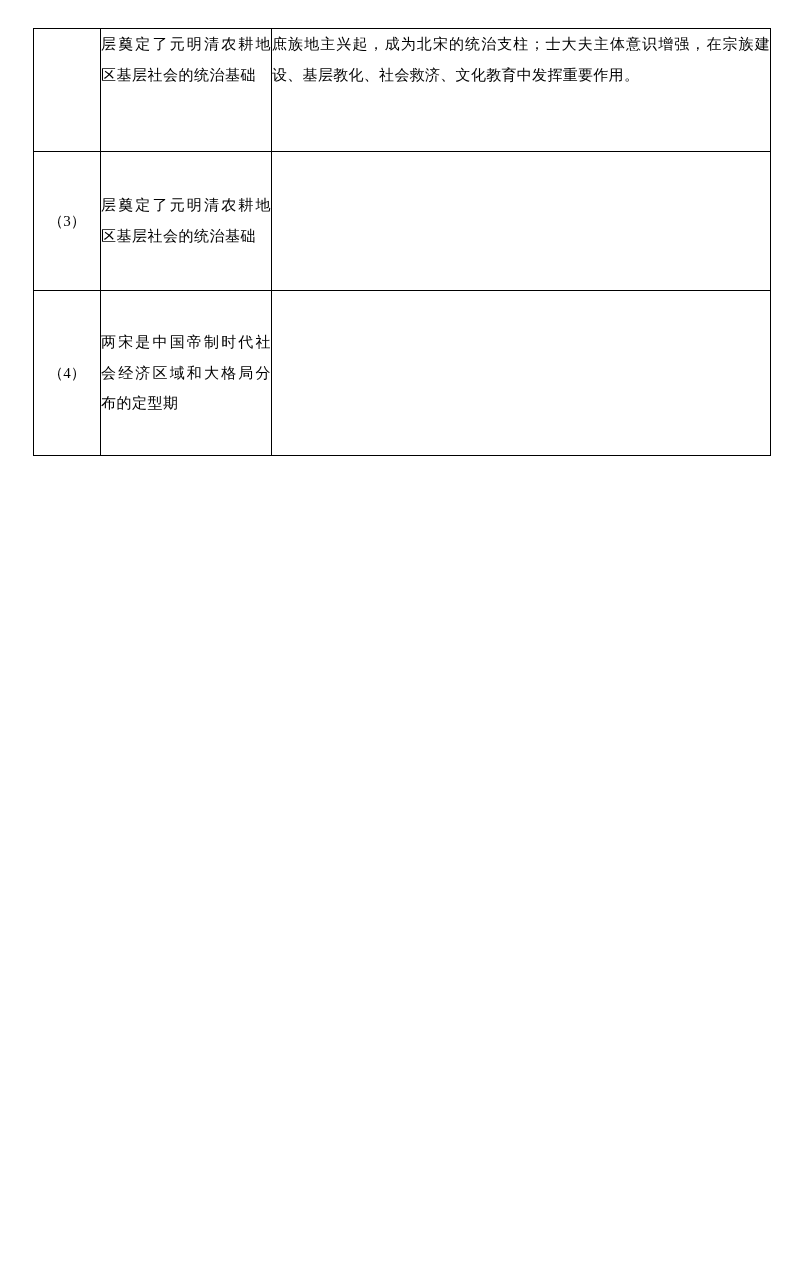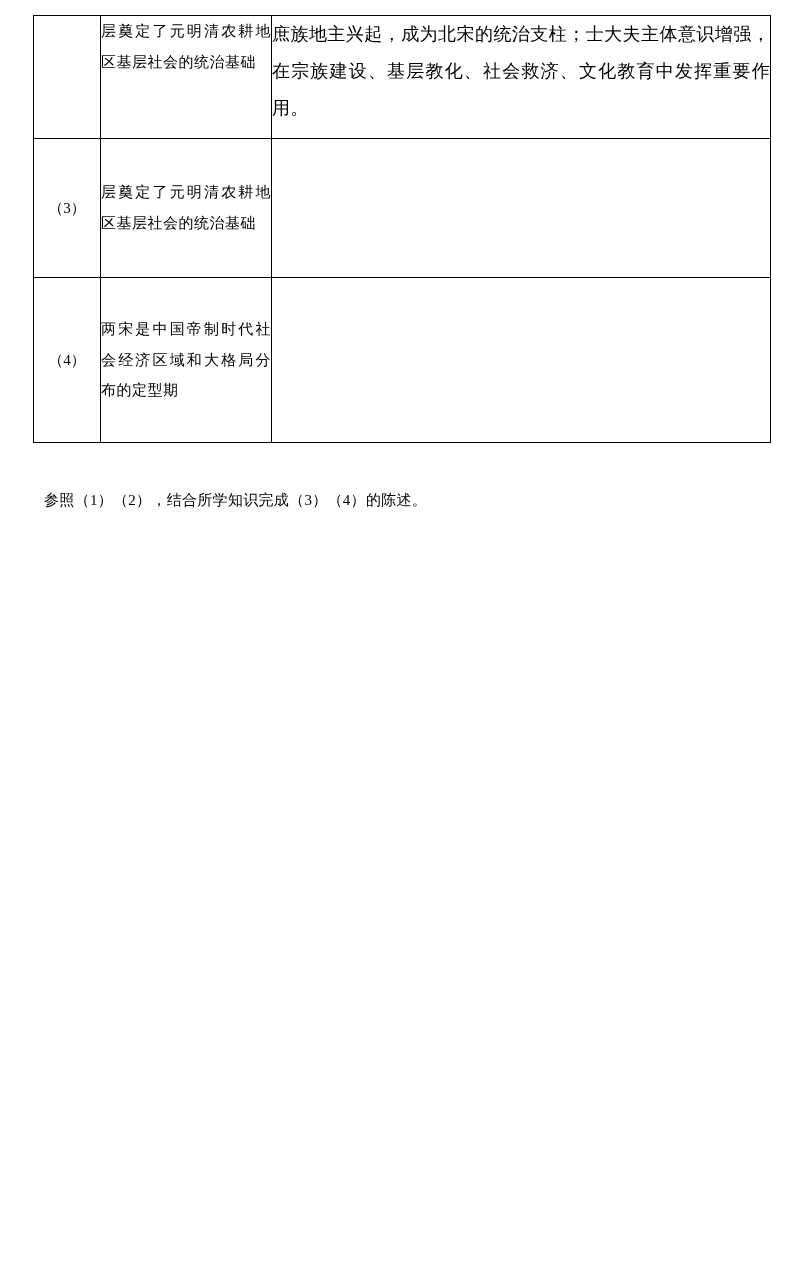--- a/index.html
+++ b/index.html
@@ -18,21 +18,21 @@
   .page {
     position: absolute;
     left: 0;
     top: 0;
     width: 800px;
     height: 1269px;
   }
   .doc-table {
     position: absolute;
     left: 33px;
-    top: 15px;
+    top: 28px;
     width: 734px;
     border-collapse: collapse;
     table-layout: fixed;
   }
   .doc-table td {
     border: 1px solid #000000;
     vertical-align: middle;
     padding: 0;
   }
   .col-index { width: 66px; }
@@ -47,21 +47,21 @@
   }
   .cell-mid {
     padding: 10px 8px 10px 10px;
     font-size: 15px;
     line-height: 2.05;
     text-align: justify;
     letter-spacing: 0.5px;
   }
   .cell-wide {
     padding: 10px 10px 10px 10px;
-    font-size: 18px;
+    font-size: 15px;
     line-height: 2.05;
     text-align: justify;
     letter-spacing: 0.3px;
     vertical-align: top;
     font-family: Liberation Serif, serif;
   }
   .row-1 .cell-mid,
   .row-1 .cell-wide { vertical-align: top; }
 
   .row-1 td { height: 122px; }
@@ -95,15 +95,14 @@
         <td class="col-wide cell-wide"></td>
       </tr>
       <tr class="row-3">
         <td class="col-index cell-index">（4）</td>
         <td class="col-mid cell-mid">两宋是中国帝制时代社会经济区域和大格局分布的定型期</td>
         <td class="col-wide cell-wide"></td>
       </tr>
     </tbody>
   </table>
 
-  <div class="caption">参照（1）（2），结合所学知识完成（3）（4）的陈述。</div>
 
 </div>
 
 </body></html>

